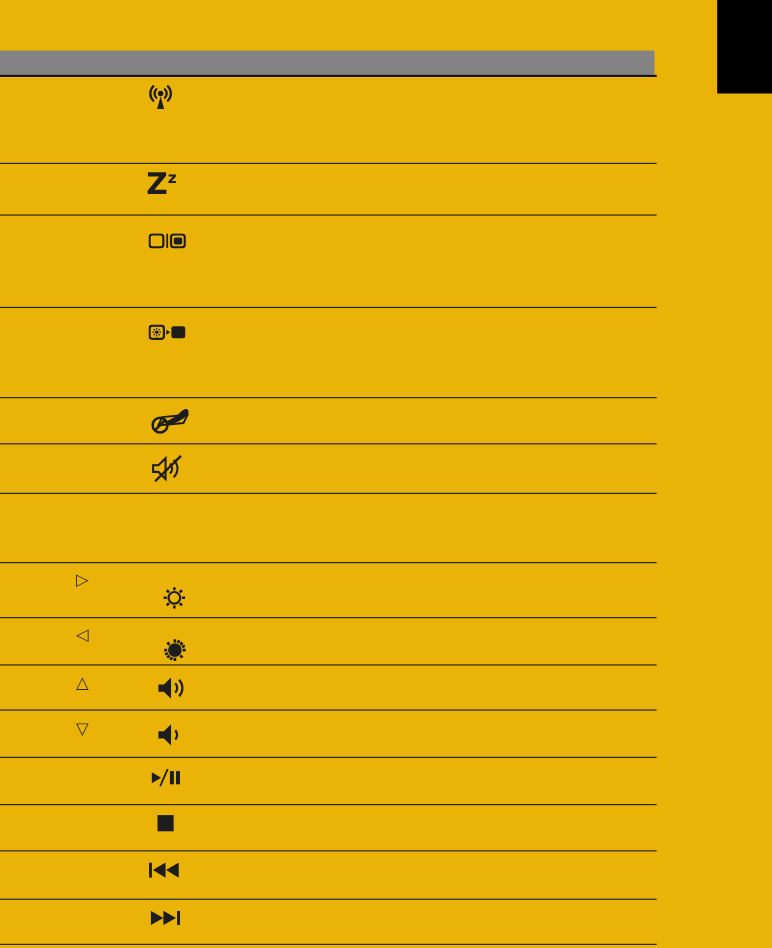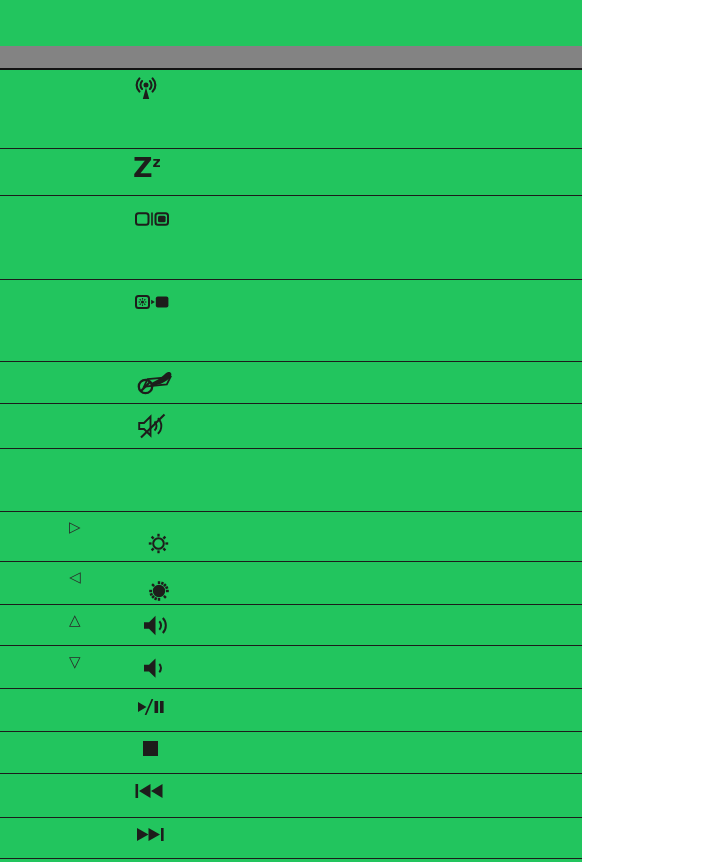--- a/index.html
+++ b/index.html
@@ -1,19 +1,19 @@
 <!DOCTYPE html>
 <html><head>
 <meta charset="utf-8">
 <style>
   html,body{margin:0;padding:0;background:#ffffff;}
   .page{
     position:relative;
-    width:582px;height:862px;
-    background:#22c55e;
+    width:702px;height:862px;
+    background:#eab308;
     font-family:"DejaVu Sans", sans-serif;
     overflow:hidden;
   }
   .lang-tab{
     position:absolute;left:652px;top:0;
     width:50px;height:85px;
     background:#000000;
   }
   .hotkey-table{
     position:absolute;left:0;top:46px;width:597px;

